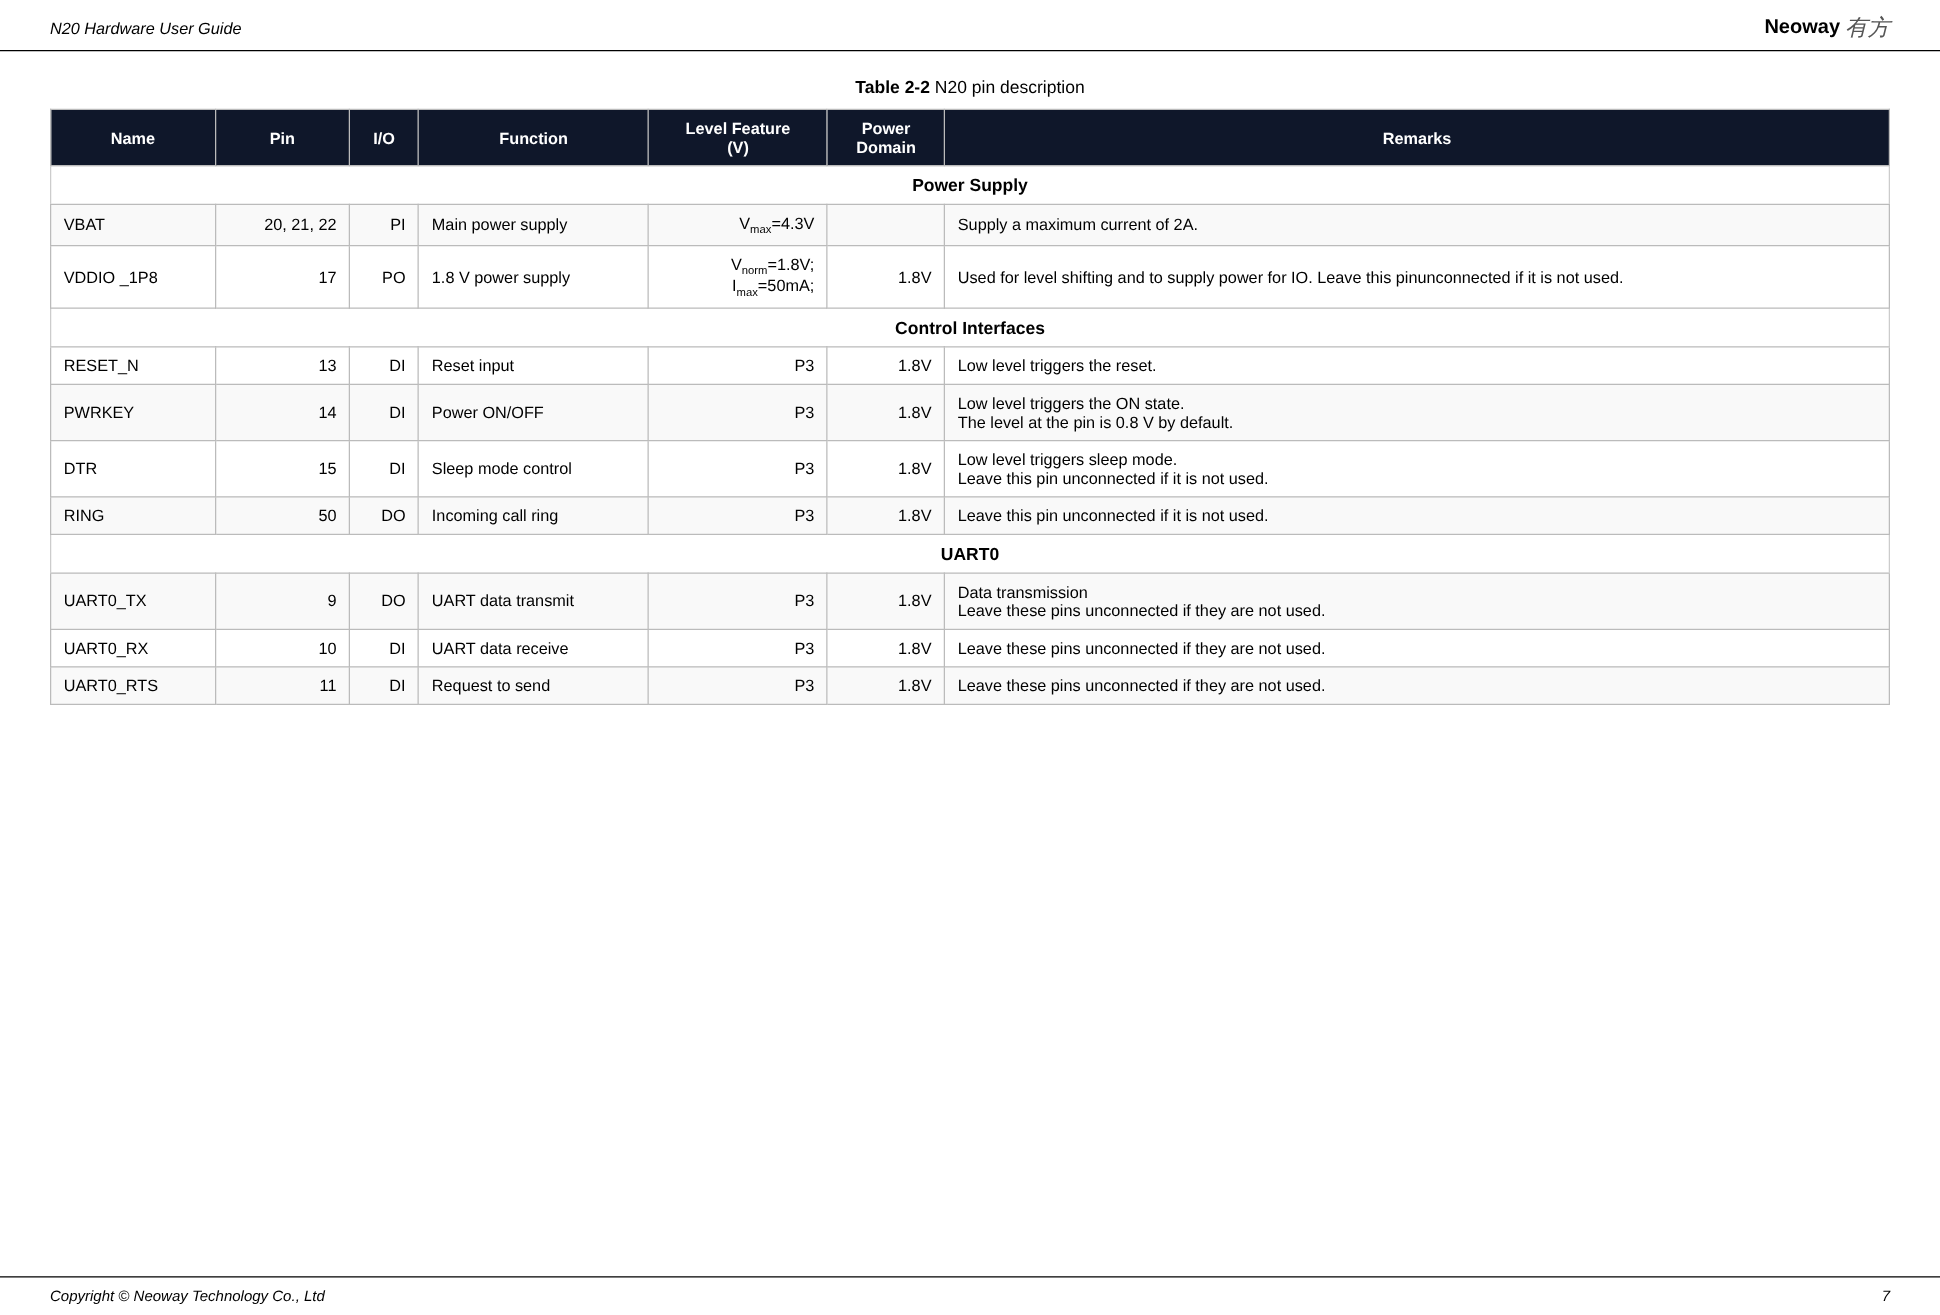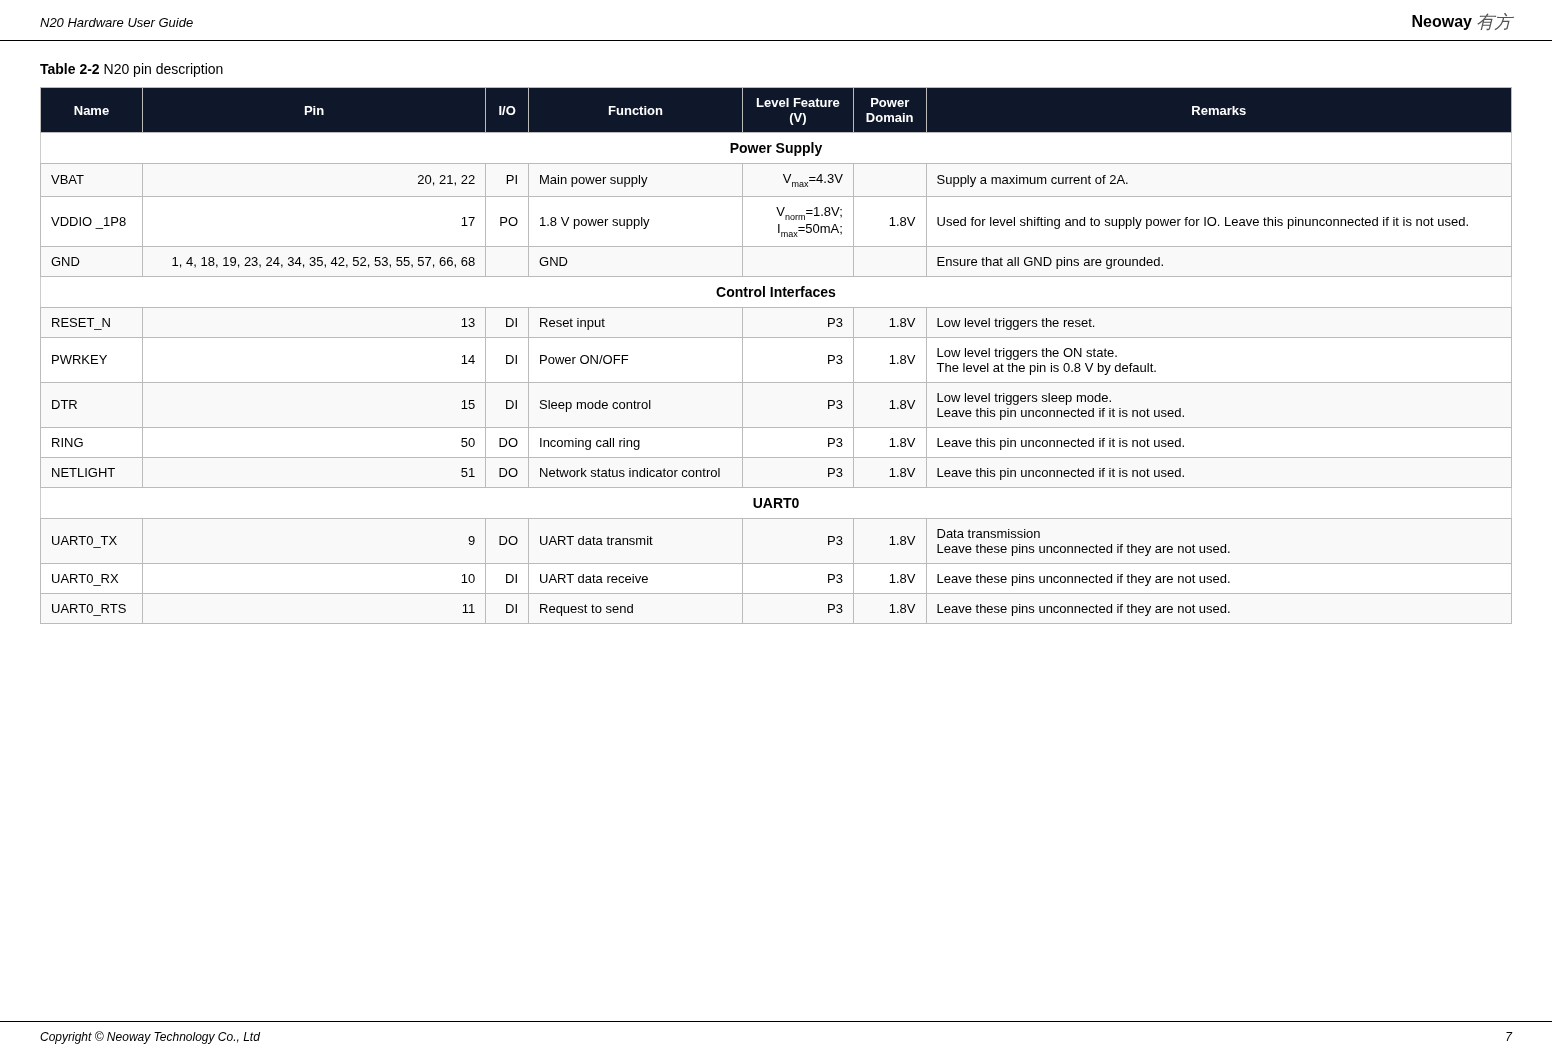--- a/index.html
+++ b/index.html
@@ -20,21 +20,21 @@
       border-bottom: 1.5px solid #000;
     }
     .header-title {
       font-size: 13px;
       font-style: italic;
     }
     .content {
       padding: 20px 40px 40px 40px;
     }
     .table-title {
-      text-align: left;
+      text-align: center;
       font-size: 14px;
       margin-bottom: 10px;
     }
     .table-title strong {
       font-weight: bold;
     }
     table {
       width: 100%;
       border-collapse: collapse;
       border: 1px solid #ccc;
@@ -122,29 +122,20 @@
         </tr>
         <tr class="data-row">
           <td>VDDIO _1P8</td>
           <td class="center">17</td>
           <td class="center">PO</td>
           <td>1.8 V power supply</td>
           <td class="center">V<sub>norm</sub>=1.8V;<br>I<sub>max</sub>=50mA;</td>
           <td class="center">1.8V</td>
           <td>Used for level shifting and to supply power for IO. Leave this pinunconnected if it is not used.</td>
         </tr>
-        <tr class="data-row">
-          <td>GND</td>
-          <td class="center">1, 4, 18, 19, 23, 24, 34, 35, 42, 52, 53, 55, 57, 66, 68</td>
-          <td class="center"></td>
-          <td>GND</td>
-          <td class="center"></td>
-          <td class="center"></td>
-          <td>Ensure that all GND pins are grounded.</td>
-        </tr>
         <tr class="section-row">
           <td colspan="7" style="font-weight: bold; text-align: center; font-size: 14px;">Control Interfaces</td>
         </tr>
         <tr class="data-row">
           <td>RESET_N</td>
           <td class="center">13</td>
           <td class="center">DI</td>
           <td>Reset input</td>
           <td class="center">P3</td>
           <td class="center">1.8V</td>
@@ -170,29 +161,20 @@
         </tr>
         <tr class="data-row">
           <td>RING</td>
           <td class="center">50</td>
           <td class="center">DO</td>
           <td>Incoming call ring</td>
           <td class="center">P3</td>
           <td class="center">1.8V</td>
           <td>Leave this pin unconnected if it is not used.</td>
         </tr>
-        <tr class="data-row">
-          <td>NETLIGHT</td>
-          <td class="center">51</td>
-          <td class="center">DO</td>
-          <td>Network status indicator control</td>
-          <td class="center">P3</td>
-          <td class="center">1.8V</td>
-          <td>Leave this pin unconnected if it is not used.</td>
-        </tr>
         <tr class="section-row">
           <td colspan="7" style="font-weight: bold; text-align: center; font-size: 14px; margin-left: 46px;">UART0</td>
         </tr>
         <tr class="data-row">
           <td>UART0_TX</td>
           <td class="center">9</td>
           <td class="center">DO</td>
           <td>UART data transmit</td>
           <td class="center">P3</td>
           <td class="center">1.8V</td>

